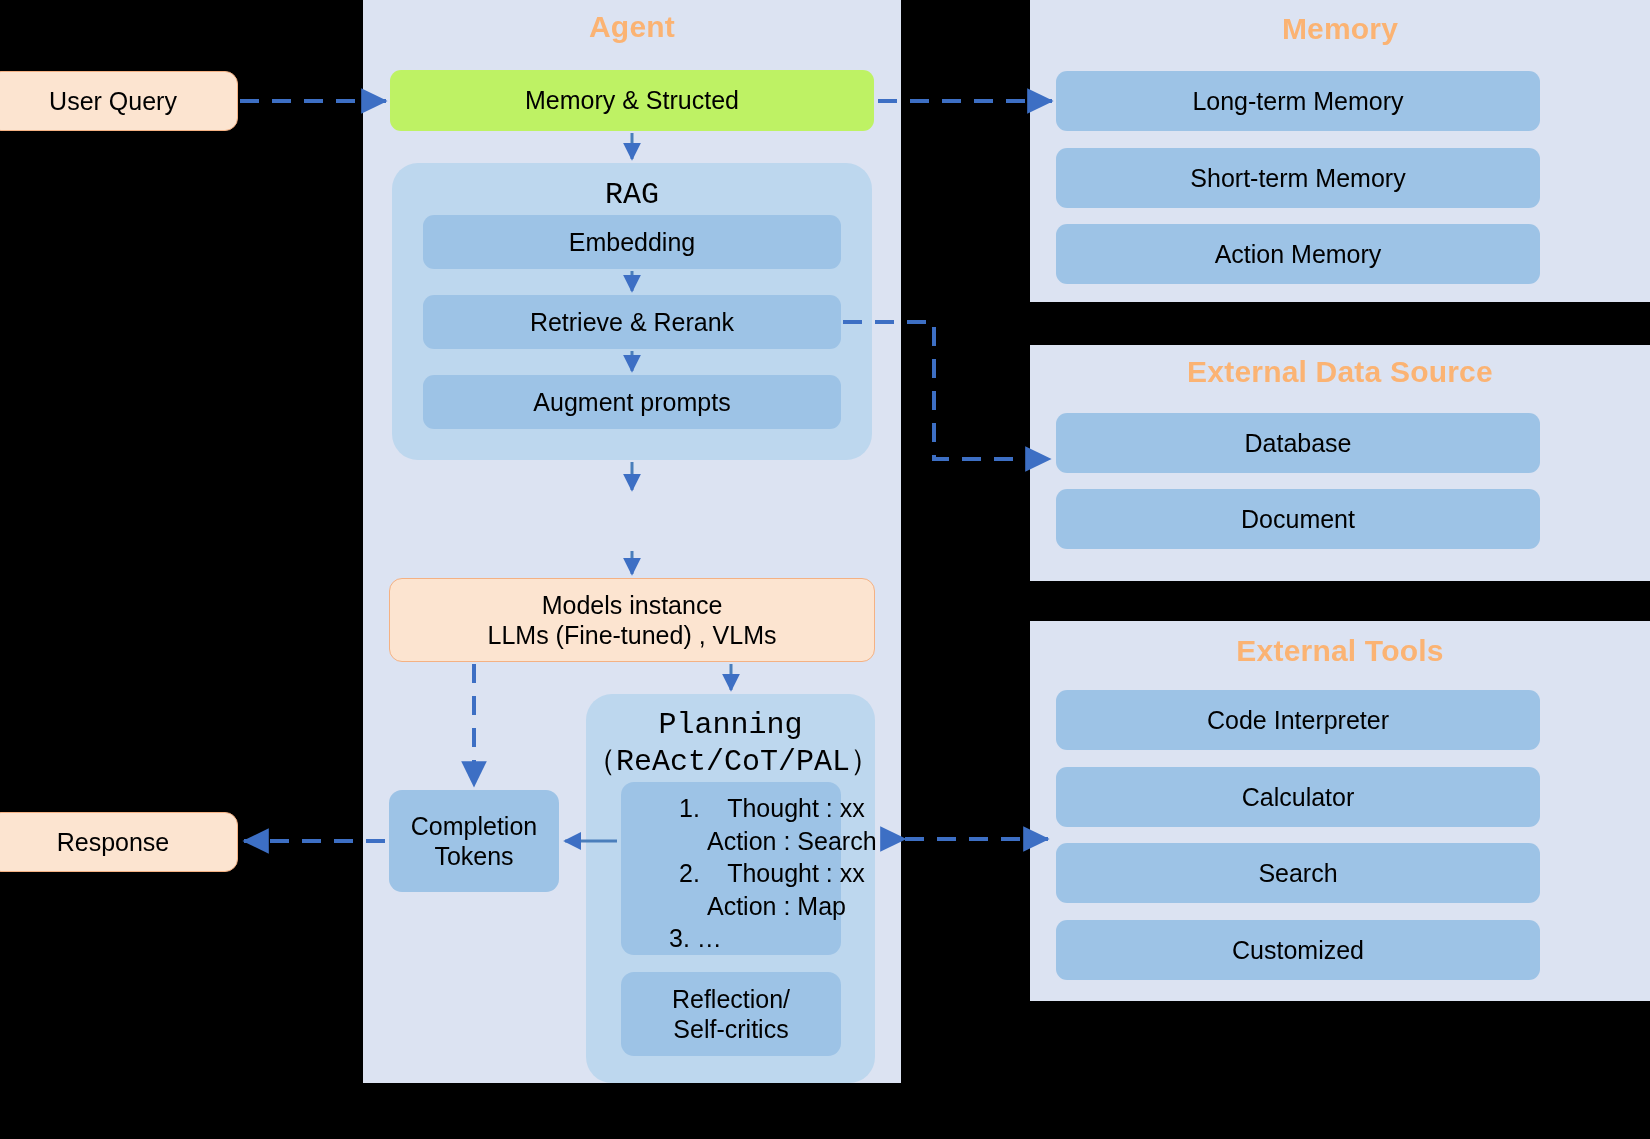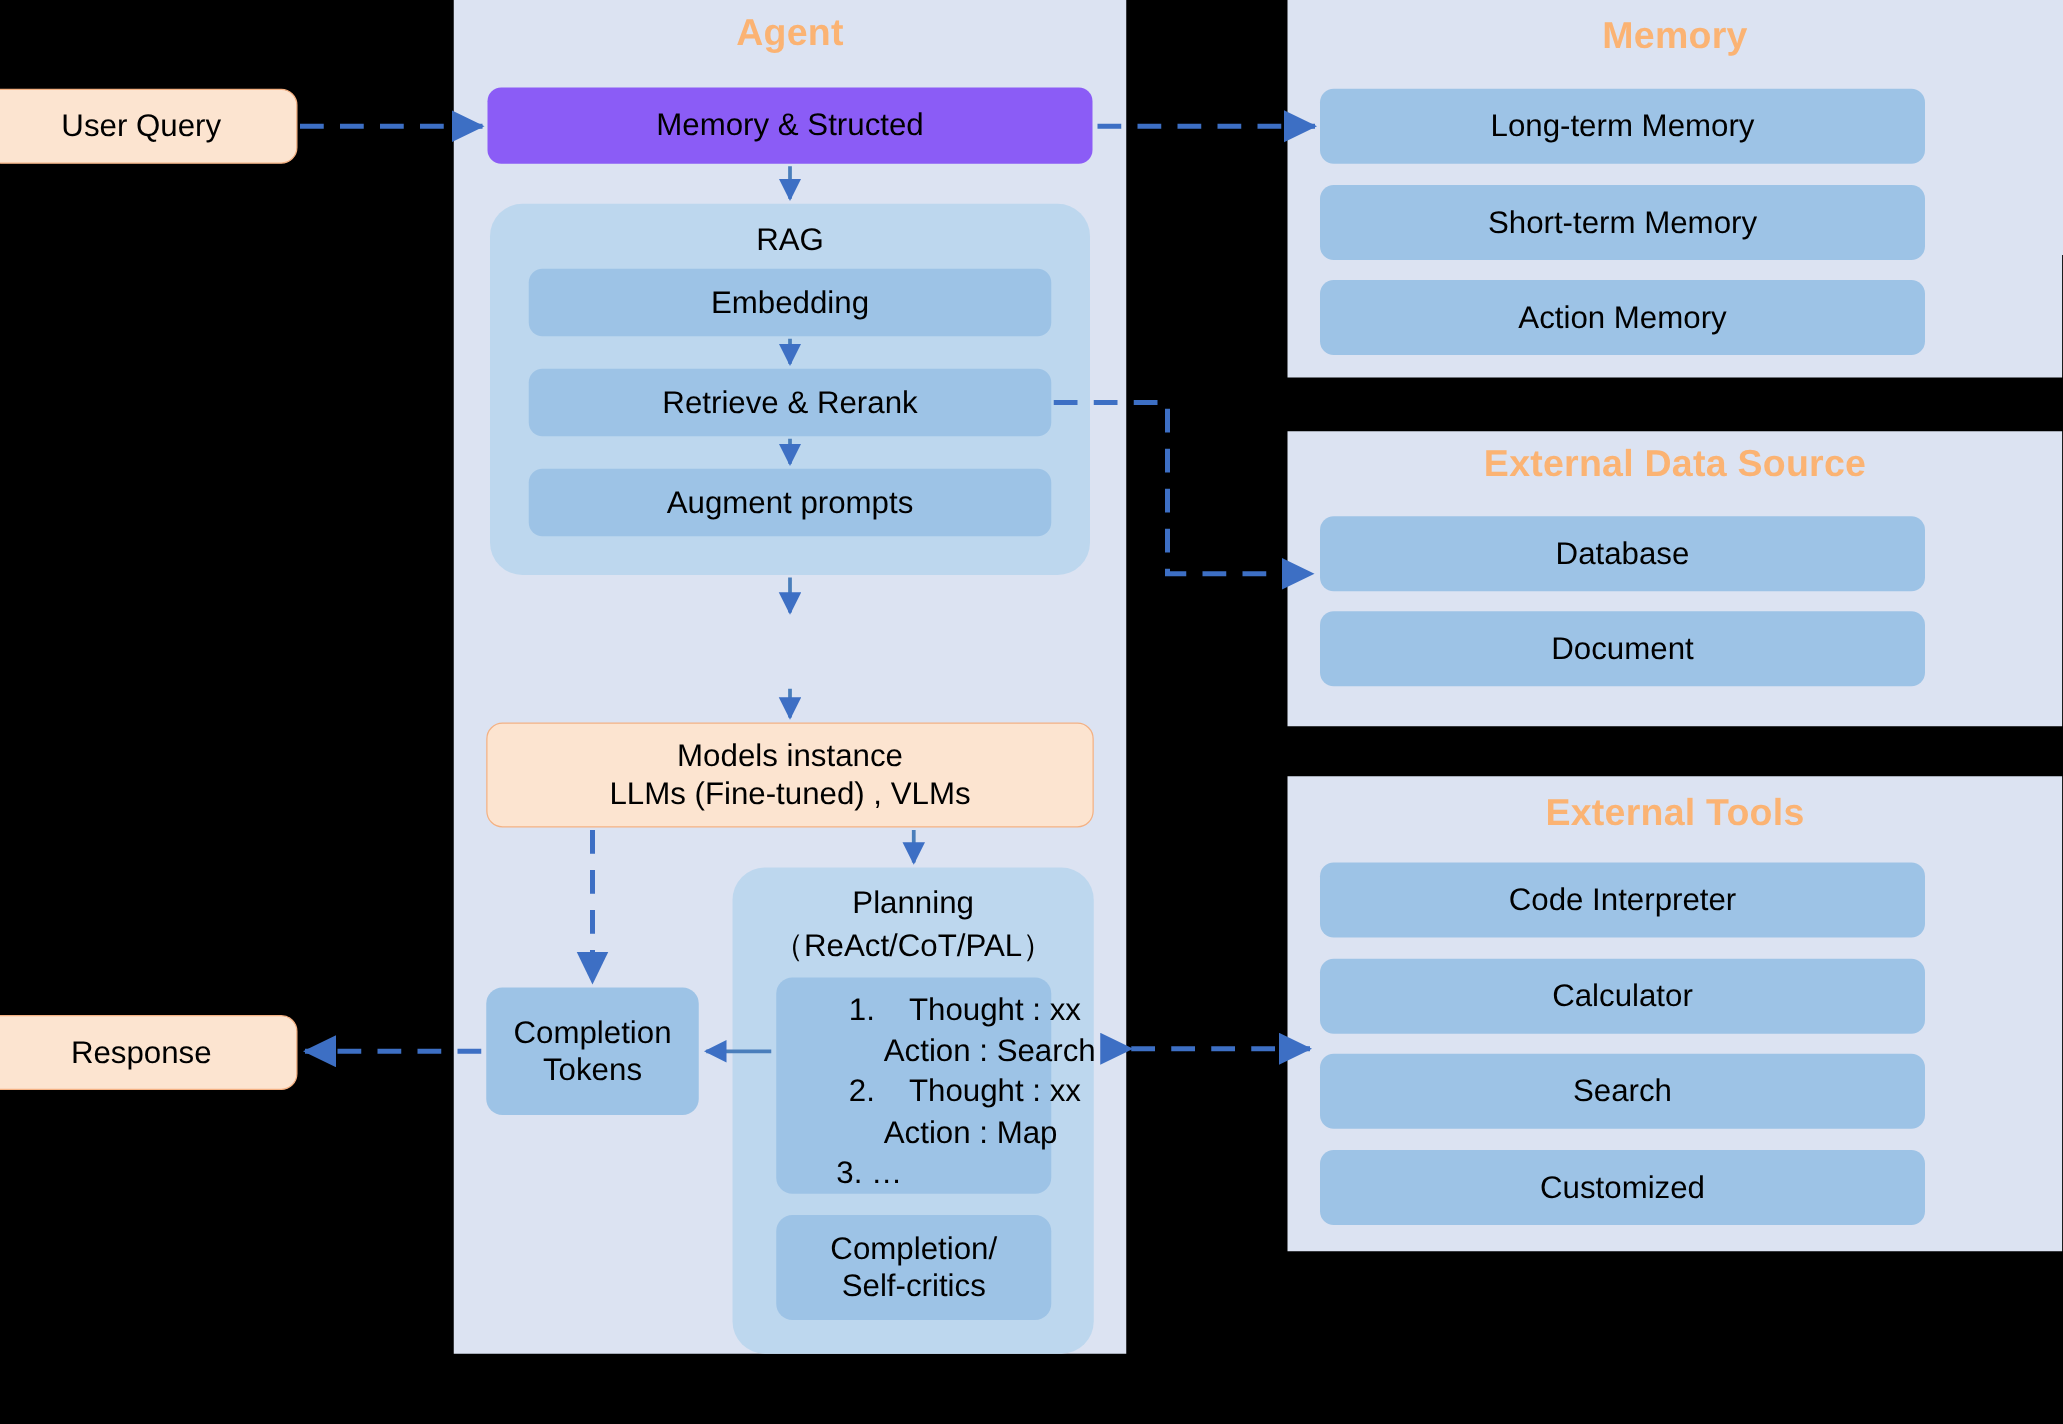--- a/index.html
+++ b/index.html
@@ -42,34 +42,35 @@
     align-items: center;
     justify-content: center;
     text-align: center;
     color: #000000;
     font-size: 25px;
     line-height: 1.22;
     border-radius: 11px;
     padding: 2px 6px;
   }
   .box-mid  { background: #9dc3e6; }   
-  .box-light{ background: #8b5cf6; }   
+  .box-light{ background: #bef264; }   
   .box-peach{ background: #fce4d0; border: 1.5px solid #f4b183; }
   .container-light {
     position: absolute;
     background: #bdd7ee;
     border-radius: 26px;
     box-sizing: border-box;
   }
   .container-label {
     position: absolute;
     left: 0; right: 0;
     text-align: center;
-    font-size: 25px;
+    font-size: 30px;
     color: #000;
+    font-family: Liberation Mono, monospace;
   }
 
   
   .plan-list {
     position: absolute;
     background: #9dc3e6;
     border-radius: 13px;
     box-sizing: border-box;
     font-size: 25px;
     color: #000;
@@ -126,21 +127,21 @@
 
   <div class="plan-list" style="left:621px; top:782px; width:220px; height:173px;">
     <div class="plan-line indent-num">1.    Thought : xx</div>
     <div class="plan-line indent-act">Action : Search</div>
     <div class="plan-line indent-num">2.    Thought : xx</div>
     <div class="plan-line indent-act">Action : Map</div>
     <div class="plan-line indent-last">3. …</div>
   </div>
 
   <div class="box box-mid" style="left:621px; top:972px; width:220px; height:84px; flex-direction:column; border-radius:13px;">
-    <span>Completion/</span>
+    <span>Reflection/</span>
     <span>Self-critics</span>
   </div>
 
   <div class="box box-peach" style="left:-12px; top:71px; width:250px; height:60px; border-radius:13px;">User Query</div>
 
   <div class="box box-peach" style="left:-12px; top:812px; width:250px; height:60px; border-radius:13px;">Response</div>
 
   <div class="panel" style="left:1030px; top:0px; width:620px; height:302px;">
     <div class="panel-title" style="top:12px;">Memory</div>
   </div>

